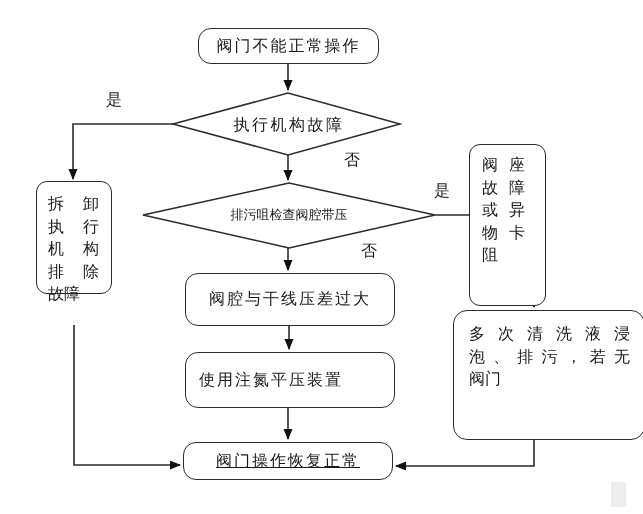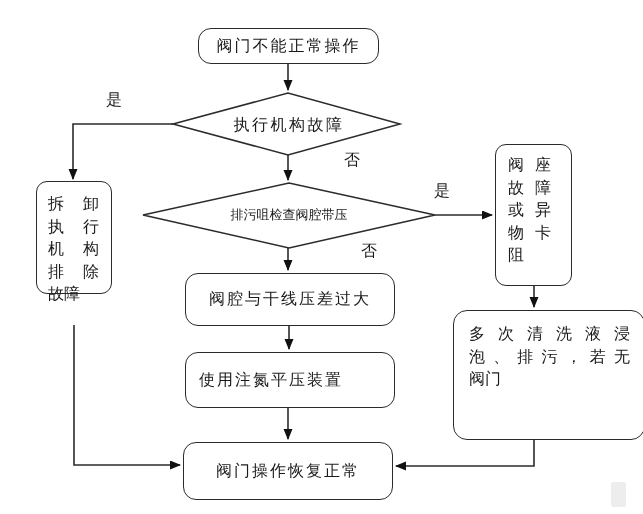--- a/index.html
+++ b/index.html
@@ -66,21 +66,21 @@
   </div>
 
   <div class="node vbox" style="left:36px;top:181px;width:76px;height:113px;padding:11px 12px 0 11px;">
     <div class="ln jline">拆卸</div>
     <div class="ln jline">执行</div>
     <div class="ln jline">机构</div>
     <div class="ln jline">排除</div>
     <div class="ln plain">故障</div>
   </div>
 
-  <div class="node vbox" style="left:495px;top:144px;width:77px;height:142px;padding:9px 20px 0 12px;">
+  <div class="node vbox" style="left:469px;top:144px;width:77px;height:162px;padding:9px 20px 0 12px;">
     <div class="ln jline">阀座</div>
     <div class="ln jline">故障</div>
     <div class="ln jline">或异</div>
     <div class="ln jline">物卡</div>
     <div class="ln plain">阻</div>
   </div>
 
   <div class="node cnode" style="left:185px;top:273px;width:210px;height:53px;">
     <span>阀腔与干线压差过大</span>
   </div>
@@ -88,21 +88,21 @@
   <div class="node" style="left:185px;top:352px;width:210px;height:56px;display:flex;align-items:center;padding-left:13px;letter-spacing:2px;">
     <span>使用注氮平压装置</span>
   </div>
 
   <div class="node vbox" style="left:453px;top:310px;width:192px;height:130px;padding:12px 14px 0 15px;border-radius:14px;">
     <div class="ln jline">多次清洗液浸</div>
     <div class="ln jline">泡、排污，若无</div>
     <div class="ln plain">阀门</div>
   </div>
 
-  <div class="node cnode" style="left:183px;top:442px;width:210px;height:58px;">
+  <div class="node cnode" style="left:183px;top:442px;width:210px;height:38px;text-decoration:underline;">
     <span>阀门操作恢复正常</span>
   </div>
 
   <div class="elabel" style="left:106px;top:90px;">是</div>
   <div class="elabel" style="left:344px;top:150px;">否</div>
   <div class="elabel" style="left:434px;top:181px;">是</div>
   <div class="elabel" style="left:361px;top:241px;">否</div>
 
   <div class="smudge" style="left:611px;top:482px;width:15px;height:25px;"></div>
 

